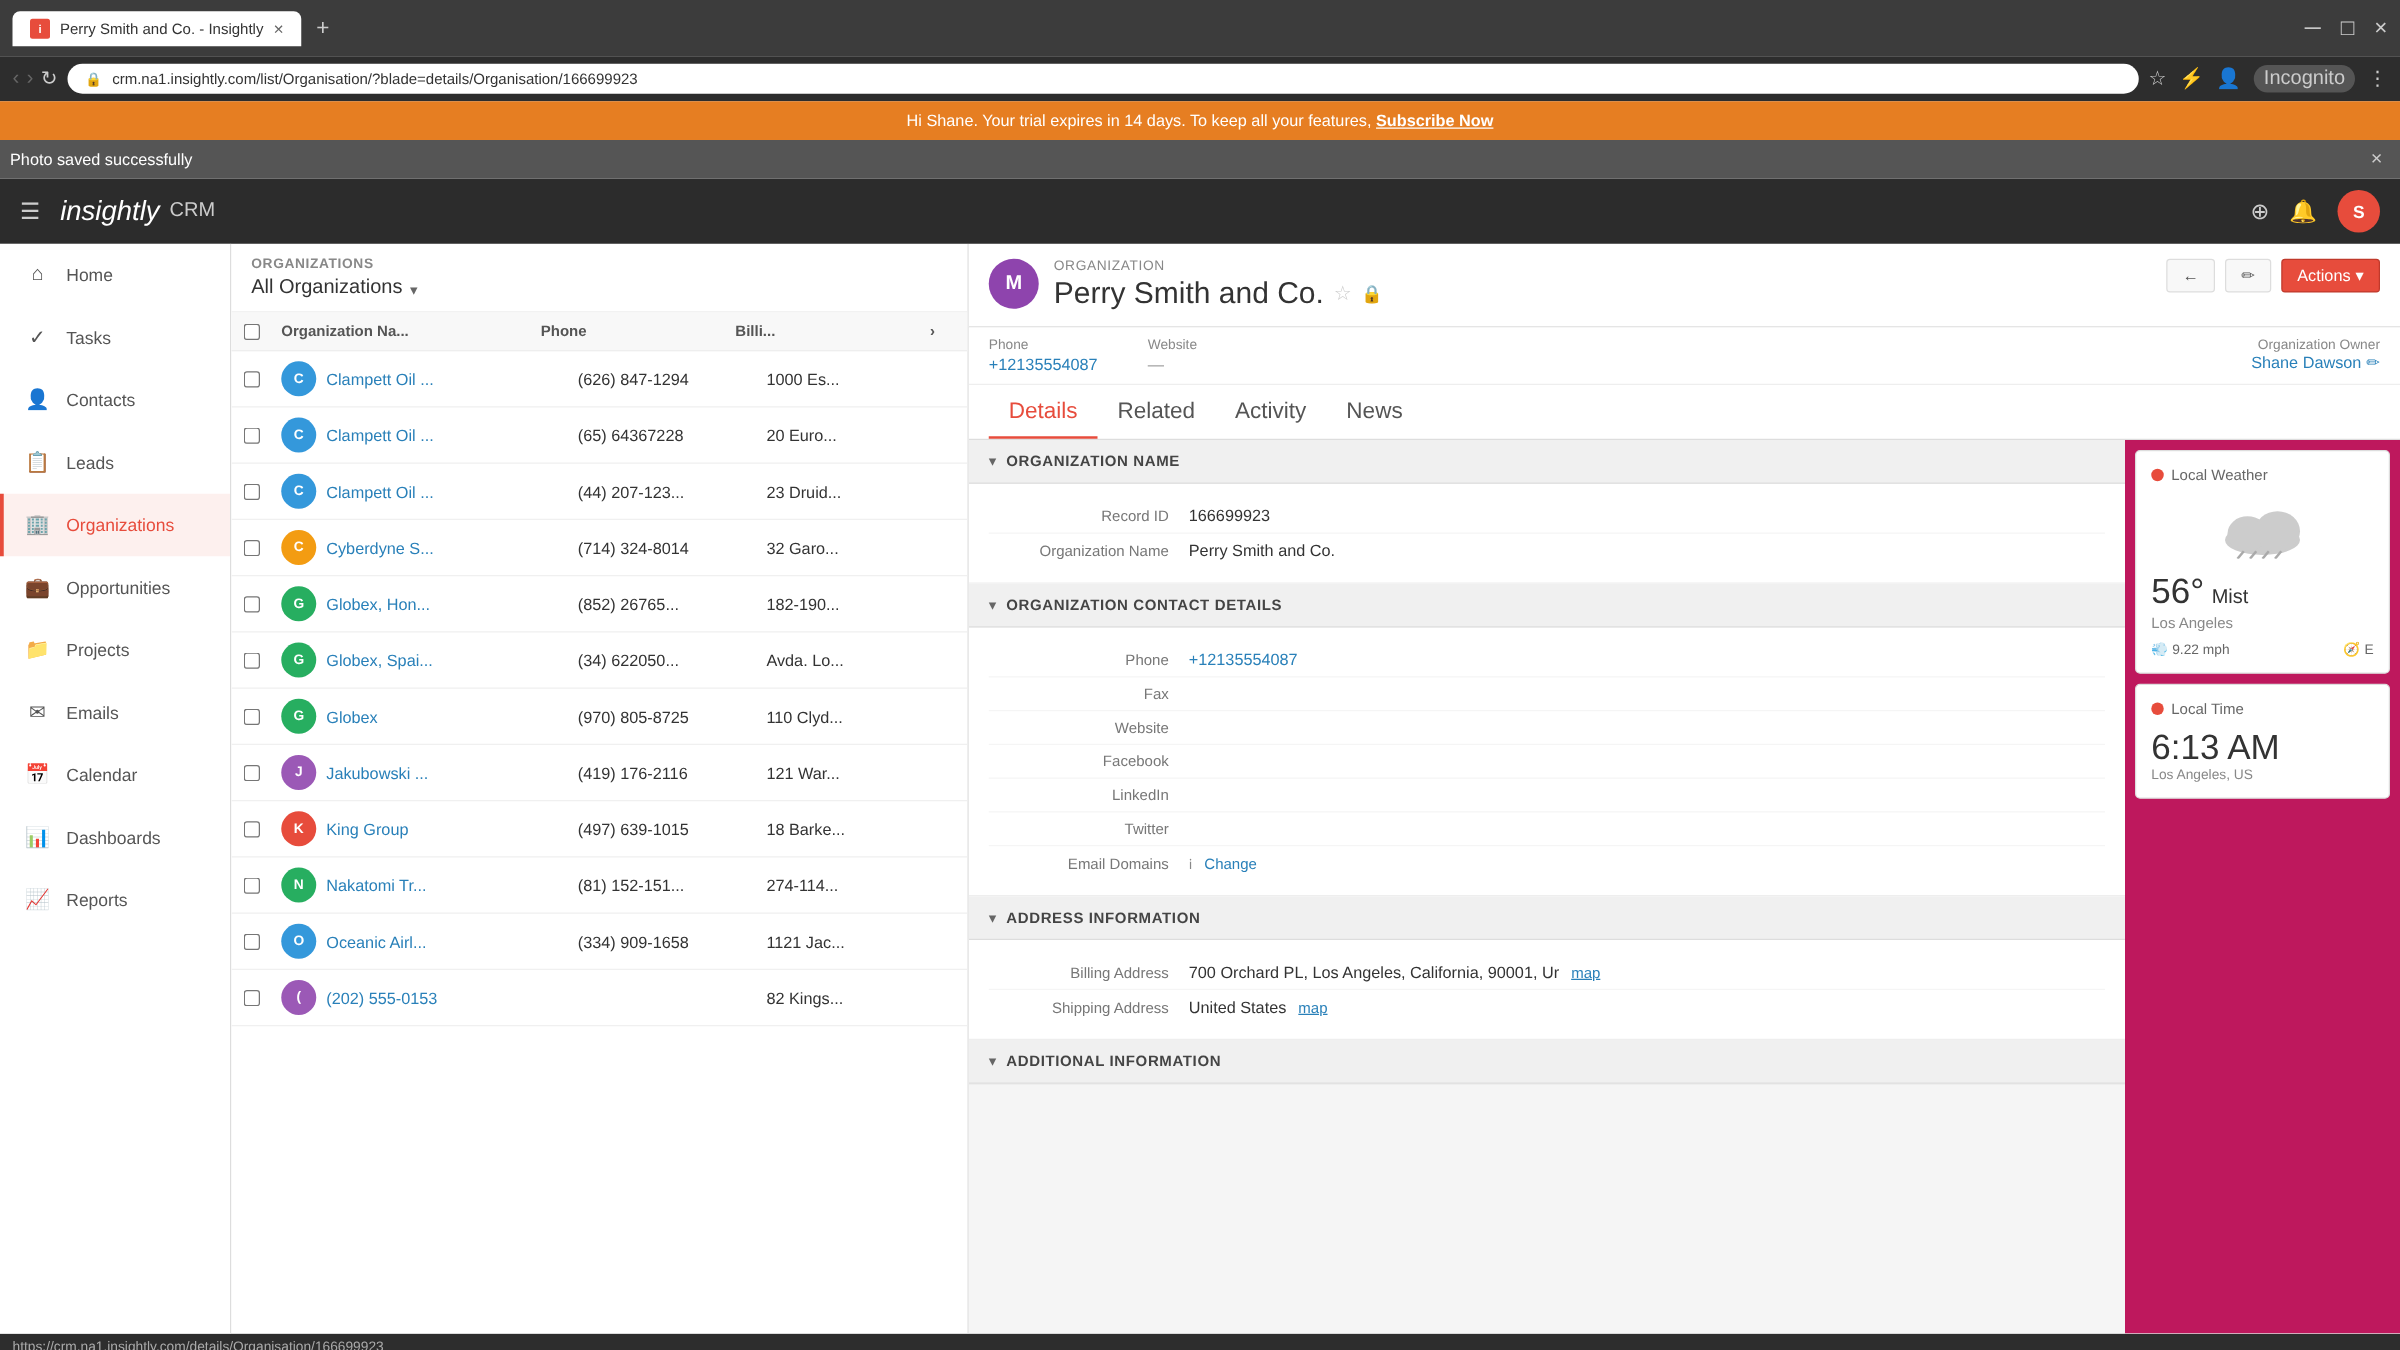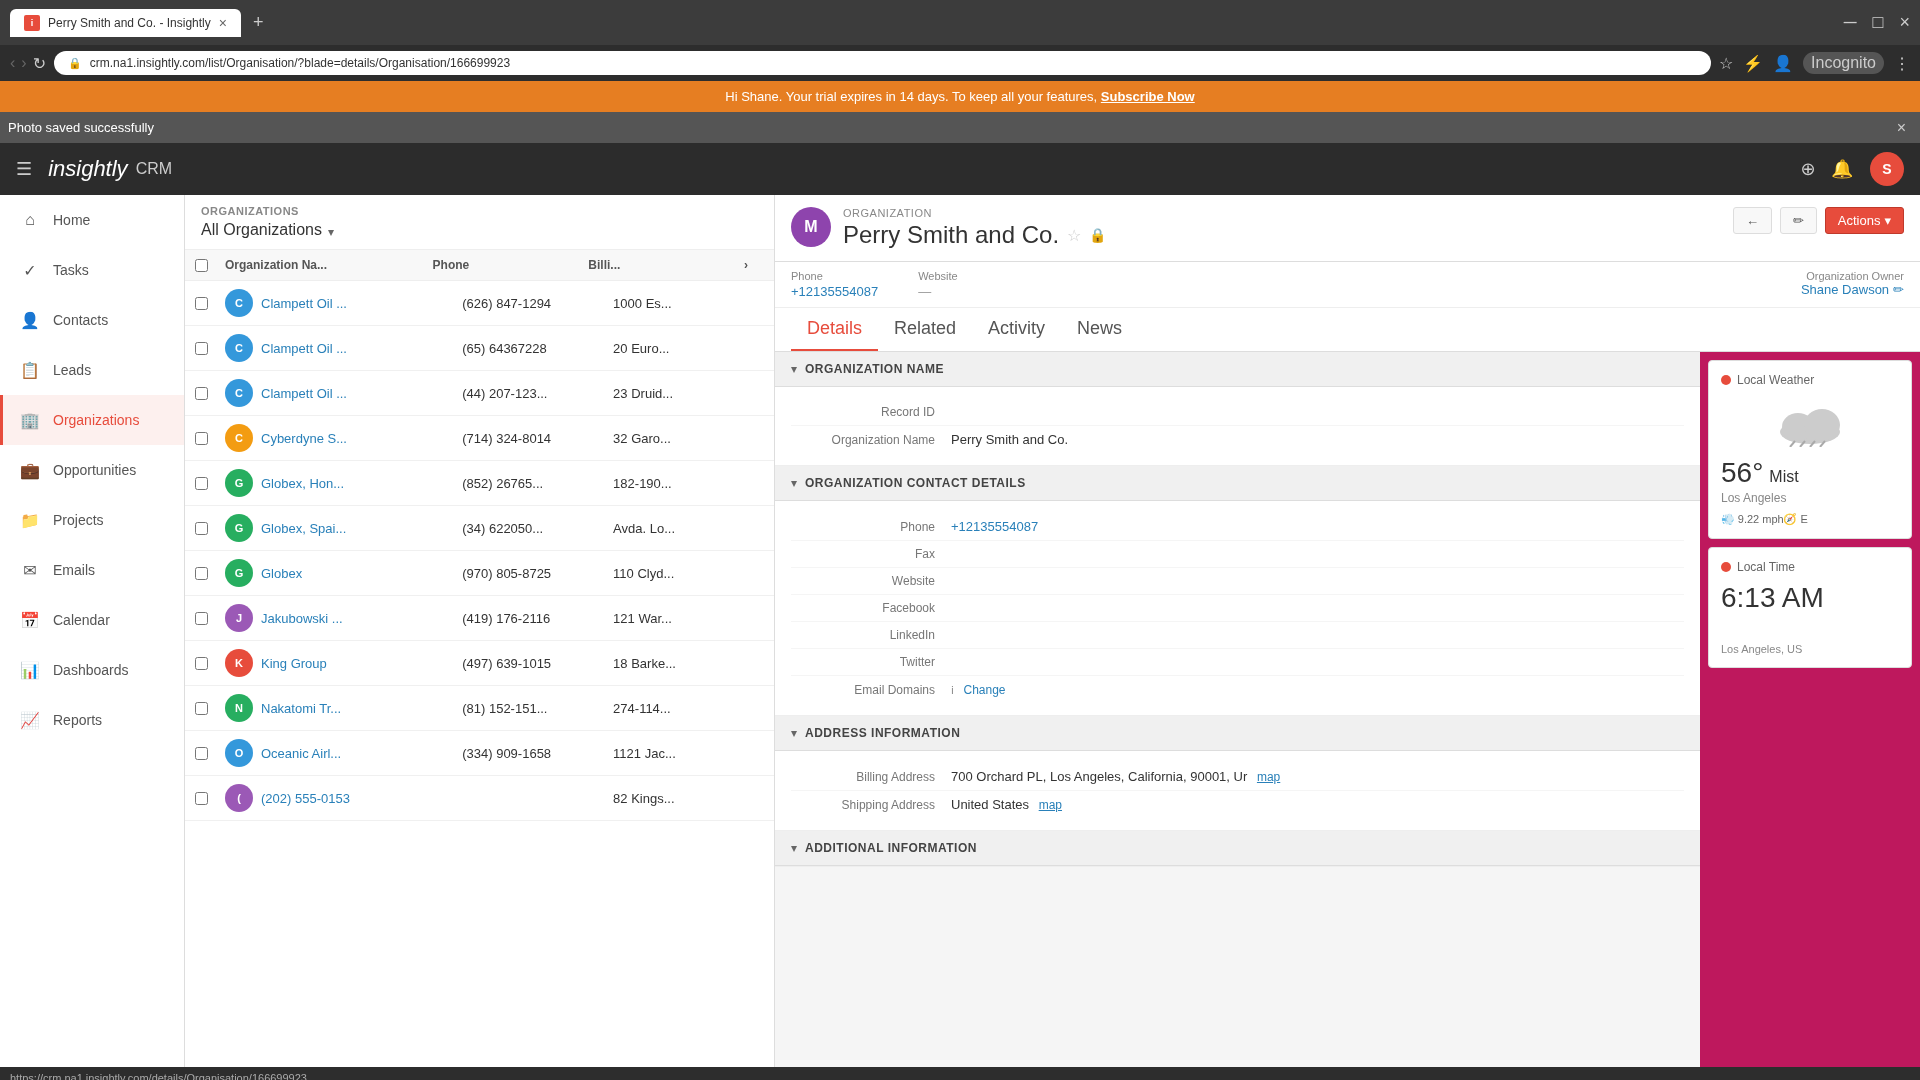--- a/index.html
+++ b/index.html
@@ -112,23 +112,23 @@
 
     
     .side-widgets { width: 220px; background: #be185d; overflow-y: auto; padding: 8px; display: flex; flex-direction: column; gap: 8px; }
     .widget-card { background: #fff; border-radius: 4px; border: 1px solid #ddd; padding: 12px; }
     .widget-title { font-size: 12px; color: #666; font-weight: 500; display: flex; align-items: center; gap: 6px; margin-bottom: 8px; }
     .widget-dot { width: 10px; height: 10px; border-radius: 50%; background: #e74c3c; flex-shrink: 0; }
     .weather-cloud { display: flex; justify-content: center; margin: 10px 0; }
     .weather-temp { font-size: 28px; font-weight: 300; color: #333; display: flex; align-items: flex-start; gap: 4px; }
     .weather-desc { font-size: 16px; color: #333; font-weight: 400; }
     .weather-location { font-size: 12px; color: #888; margin-top: 2px; }
-    .weather-stats { display: flex; margin-top: 8px; font-size: 11px; color: #666; }
+    .weather-stats { display: flex; gap: 16px; margin-top: 8px; font-size: 11px; color: #666; justify-content: space-between; }
     .time-display { font-size: 28px; font-weight: 300; color: #333; }
-    .time-location { font-size: 11px; color: #888; margin-top: 29px; }
+    .time-location { font-size: 11px; color: #888; }
 
     
     .status-bar { background: #2d2d2d; height: 22px; display: flex; align-items: center; padding: 0 10px; font-size: 11px; color: #aaa; }
 
     input[type="checkbox"] { cursor: pointer; }
   </style>
 </head>
 <body>
 
 <div class="browser-chrome">
@@ -470,20 +470,21 @@
         <div class="detail-main">
 
           <div class="section-card">
             <div class="section-header">
               <span class="collapse-icon">▾</span>
               <span class="section-title">ORGANIZATION NAME</span>
             </div>
             <div class="section-body">
               <div class="field-row">
                 <span class="field-label">Record ID</span>
+                <span class="field-value">166699923</span>
               </div>
               <div class="field-row">
                 <span class="field-label">Organization Name</span>
                 <span class="field-value">Perry Smith and Co.</span>
               </div>
             </div>
           </div>
 
           <div class="section-card">
             <div class="section-header">

